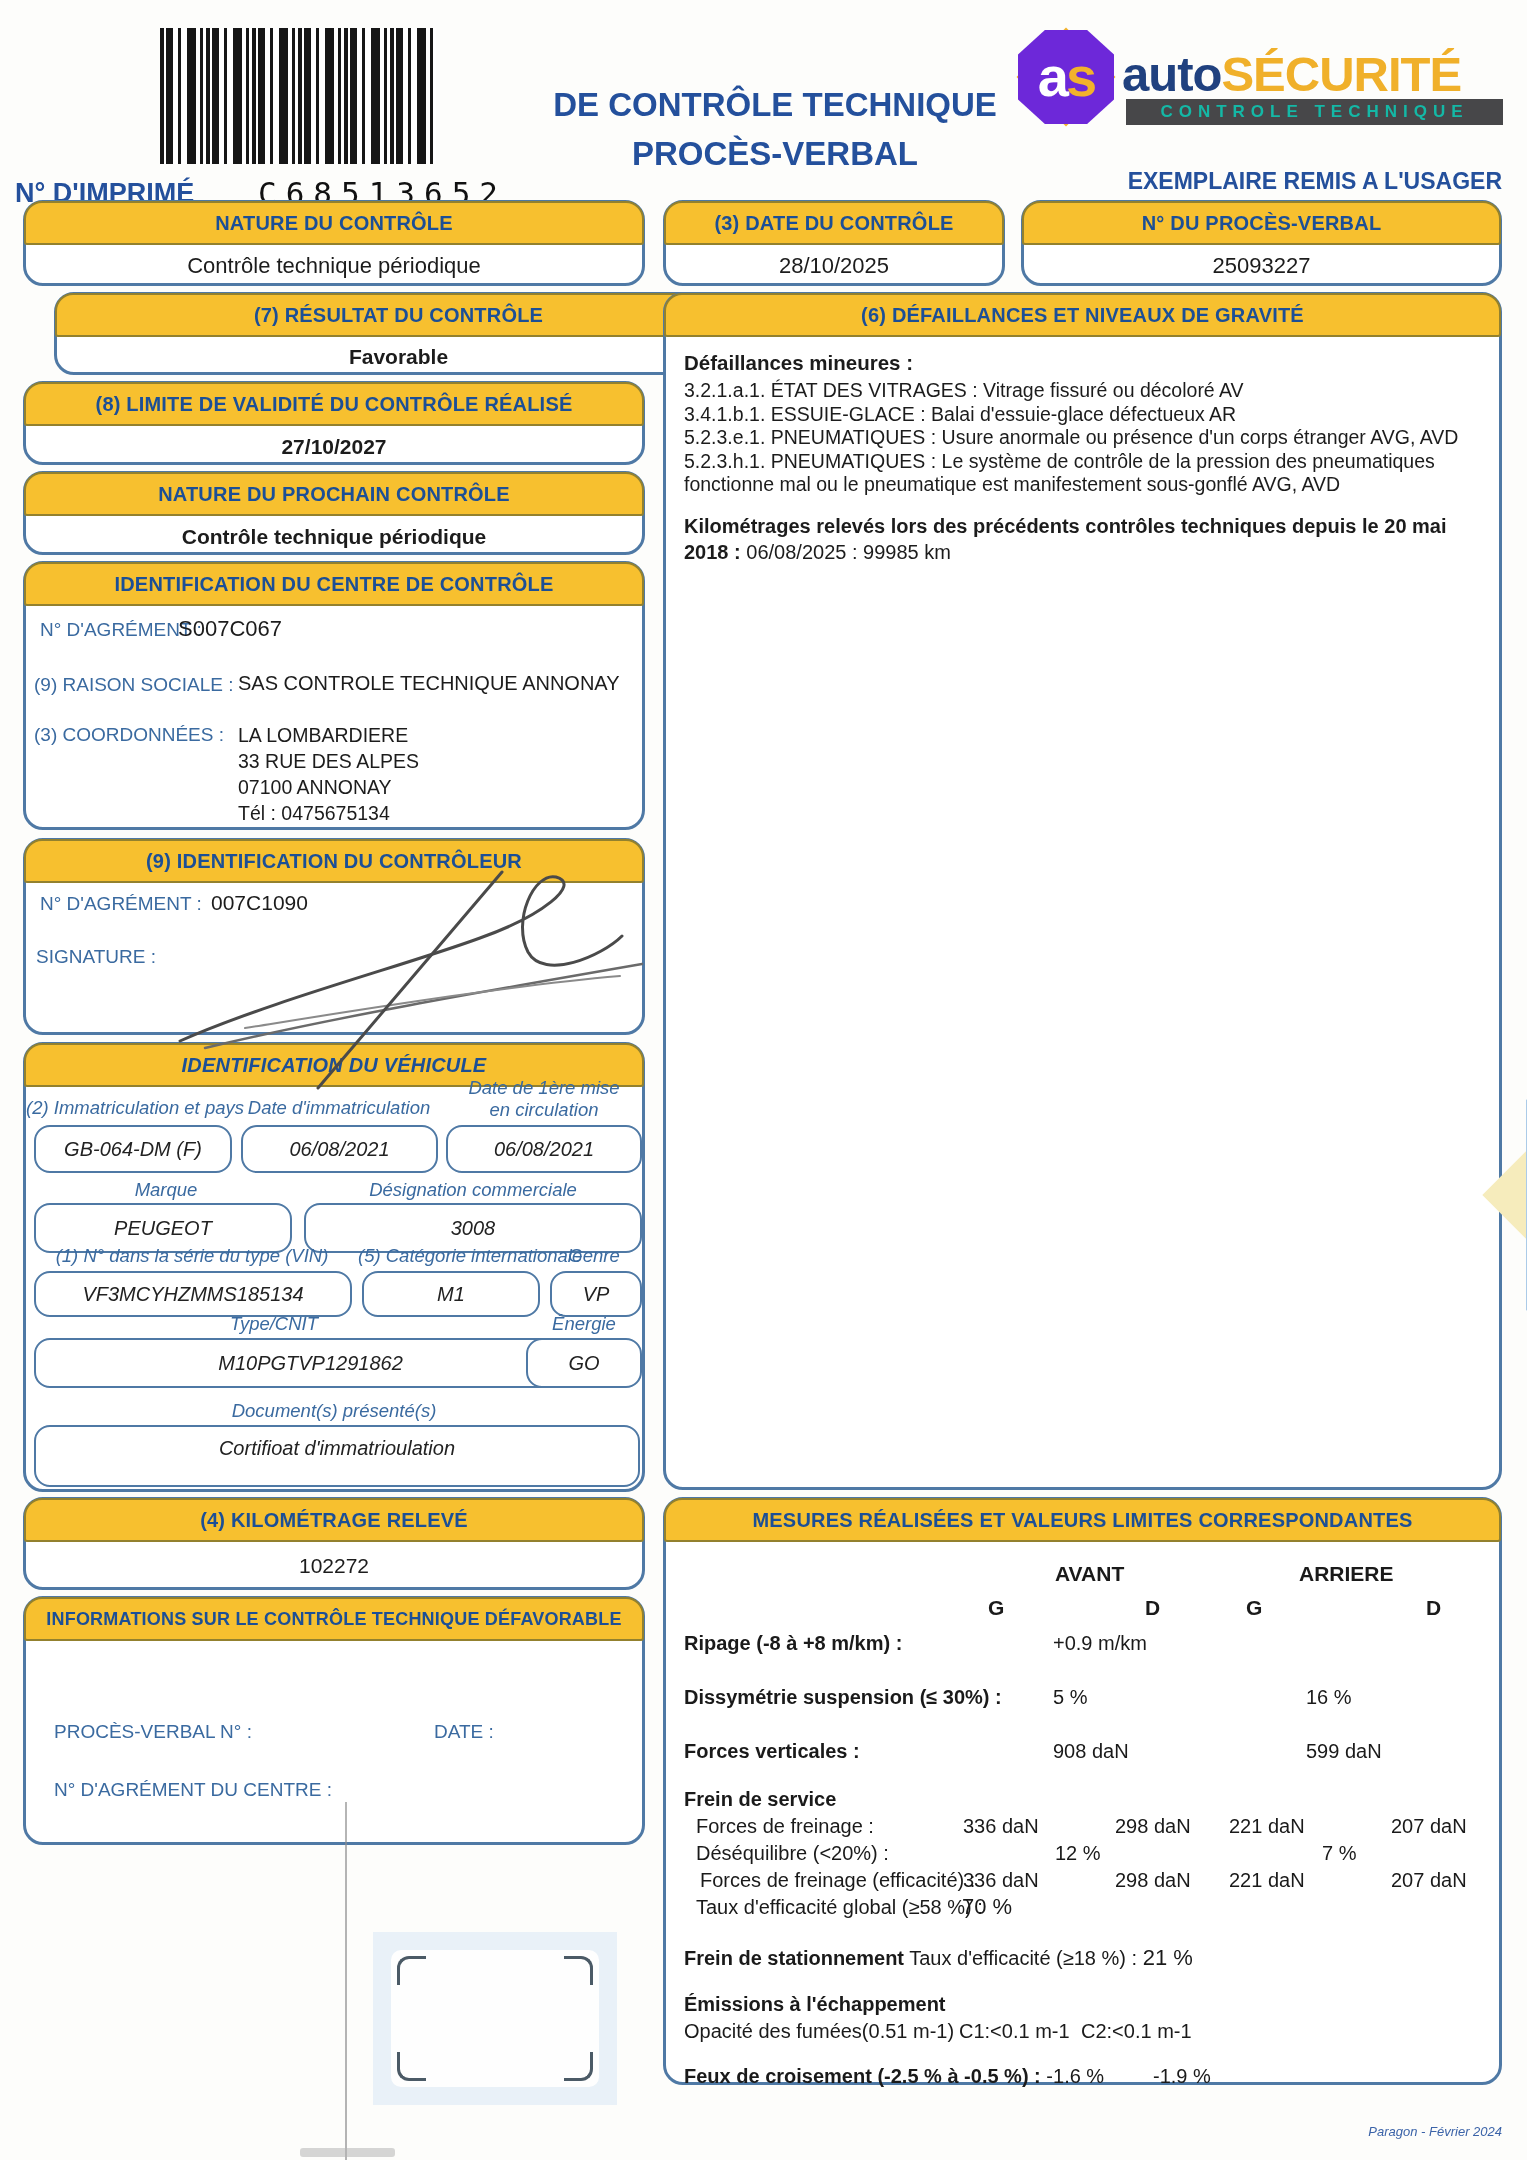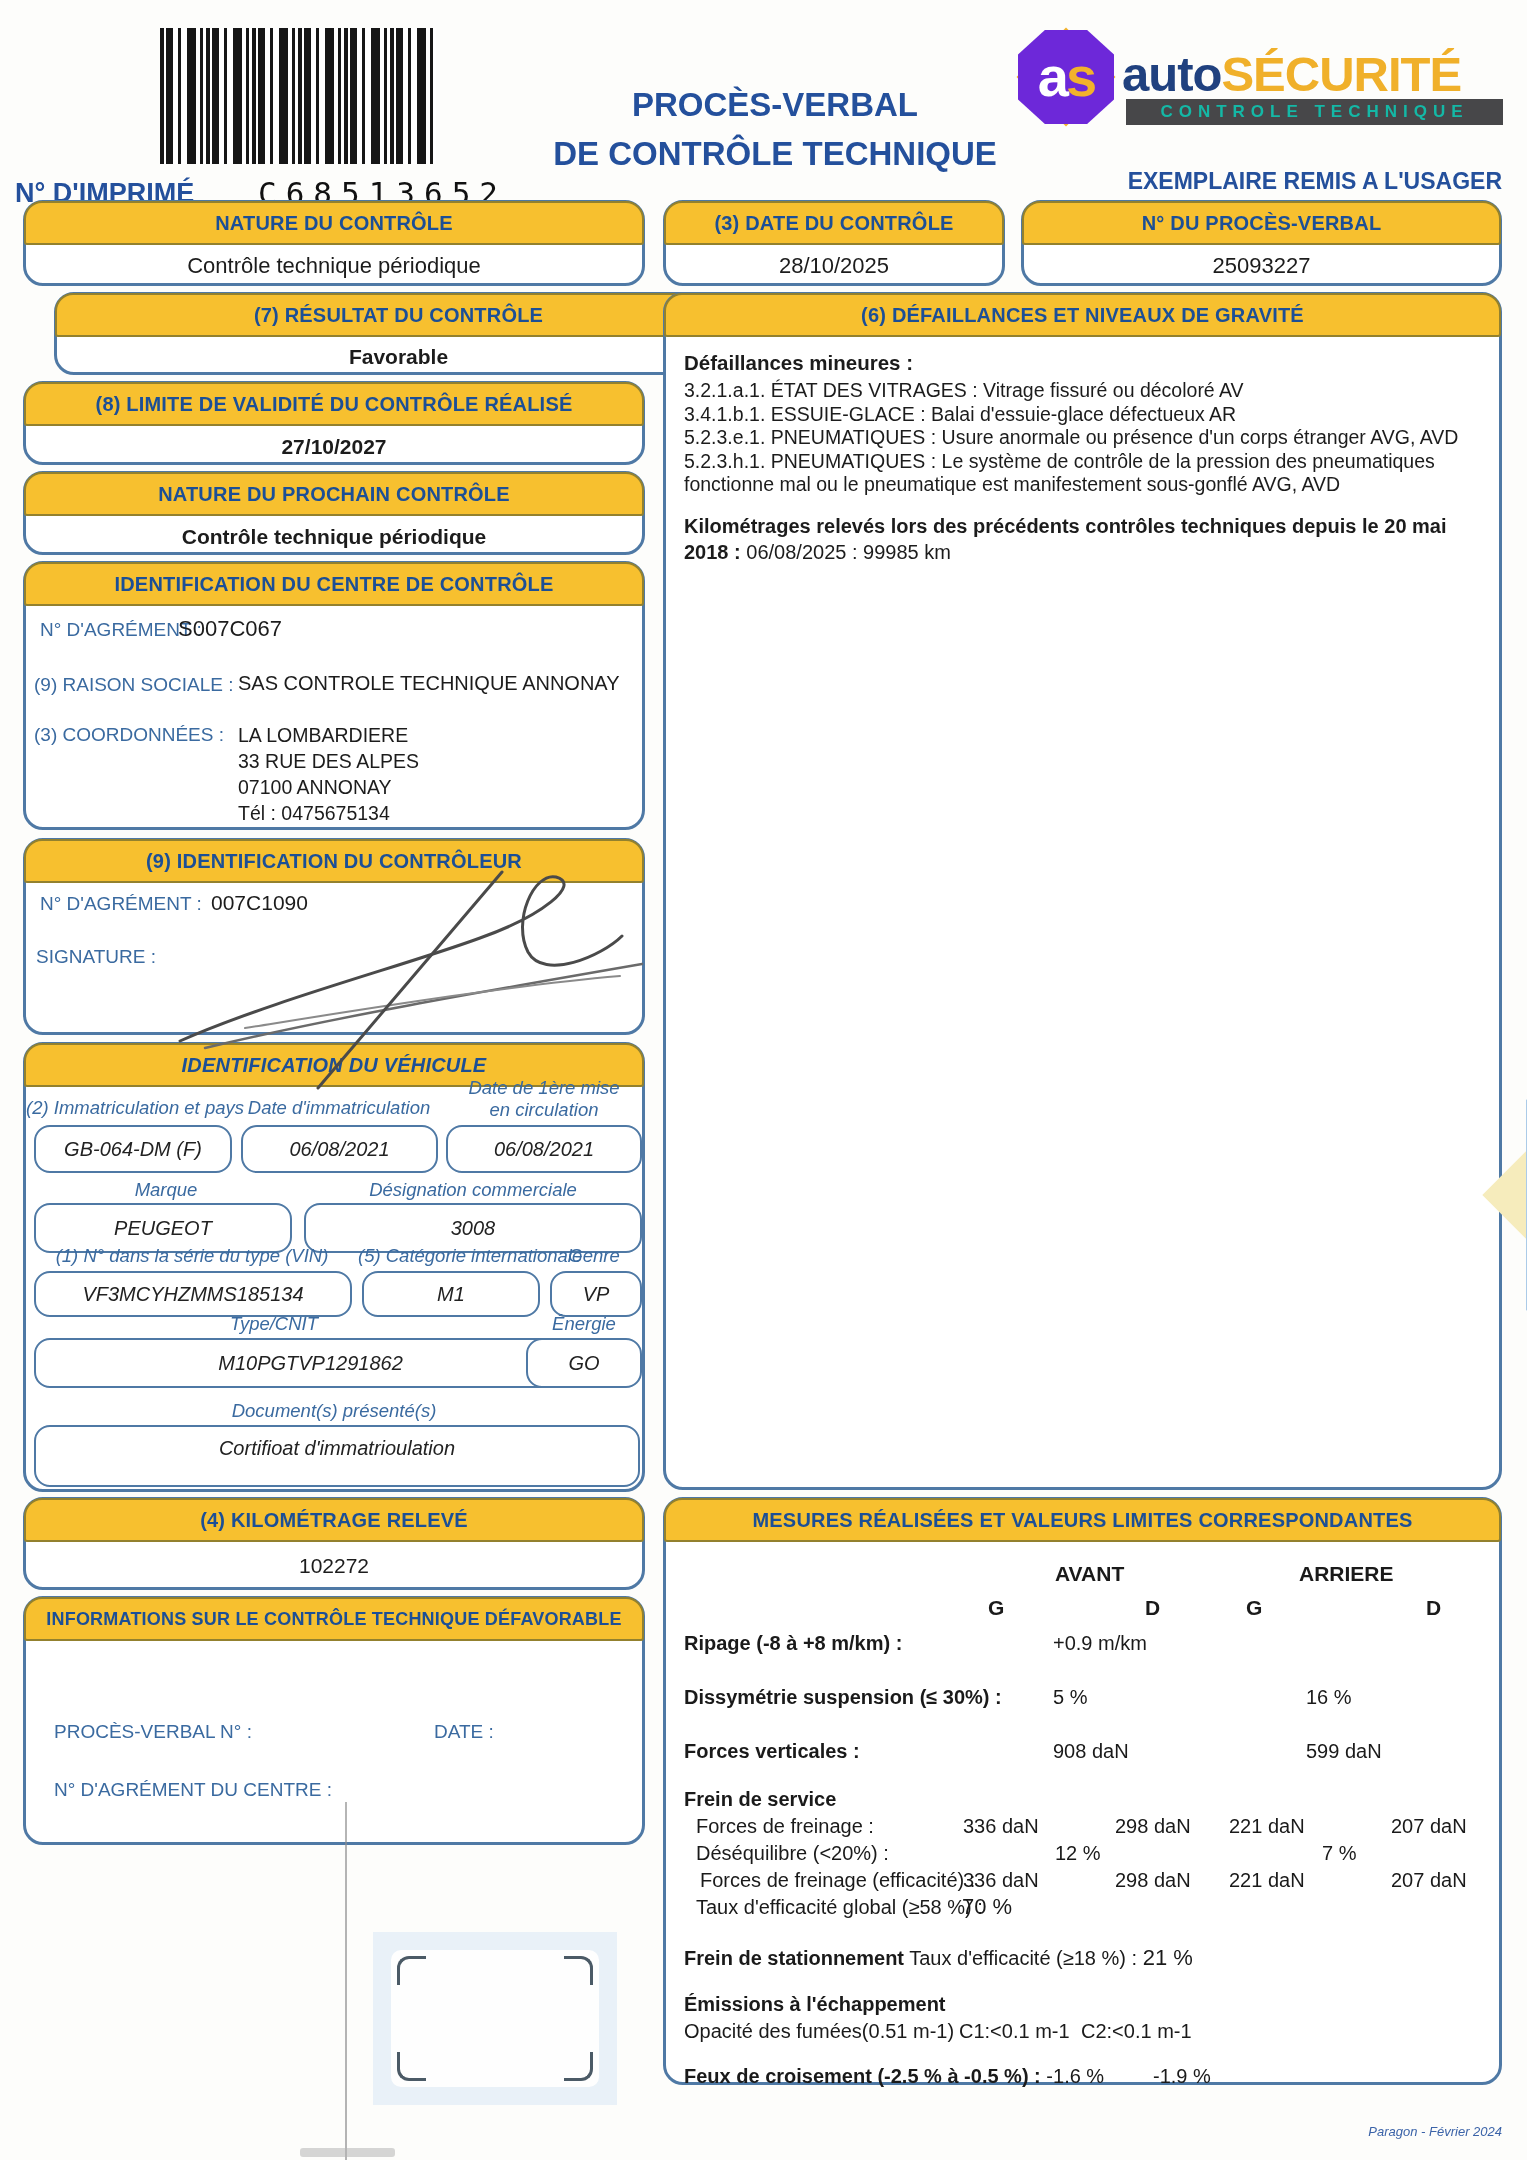--- a/index.html
+++ b/index.html
@@ -86,22 +86,22 @@
 </head>
 <body>
 
 <div class="page">
 
   <div class="barcode"></div>
   <div class="imprime-label">N° D'IMPRIMÉ</div>
   <div class="imprime-num">C68513652</div>
 
   <div class="doc-title">
+    <div>DE CONTRÔLE TECHNIQUE</div>
     <div>PROCÈS-VERBAL</div>
-    <div>DE CONTRÔLE TECHNIQUE</div>
   </div>
 
   <div class="logo-octa-wrap">
     <div class="logo-diamond"></div>
     <div class="logo-octa">
       <span class="logo-as"><span class="a">a</span><span class="s">s</span></span>
     </div>
   </div>
   <div class="logo-word">
     <span class="auto">auto</span><span class="secu">SÉCURITÉ</span>

